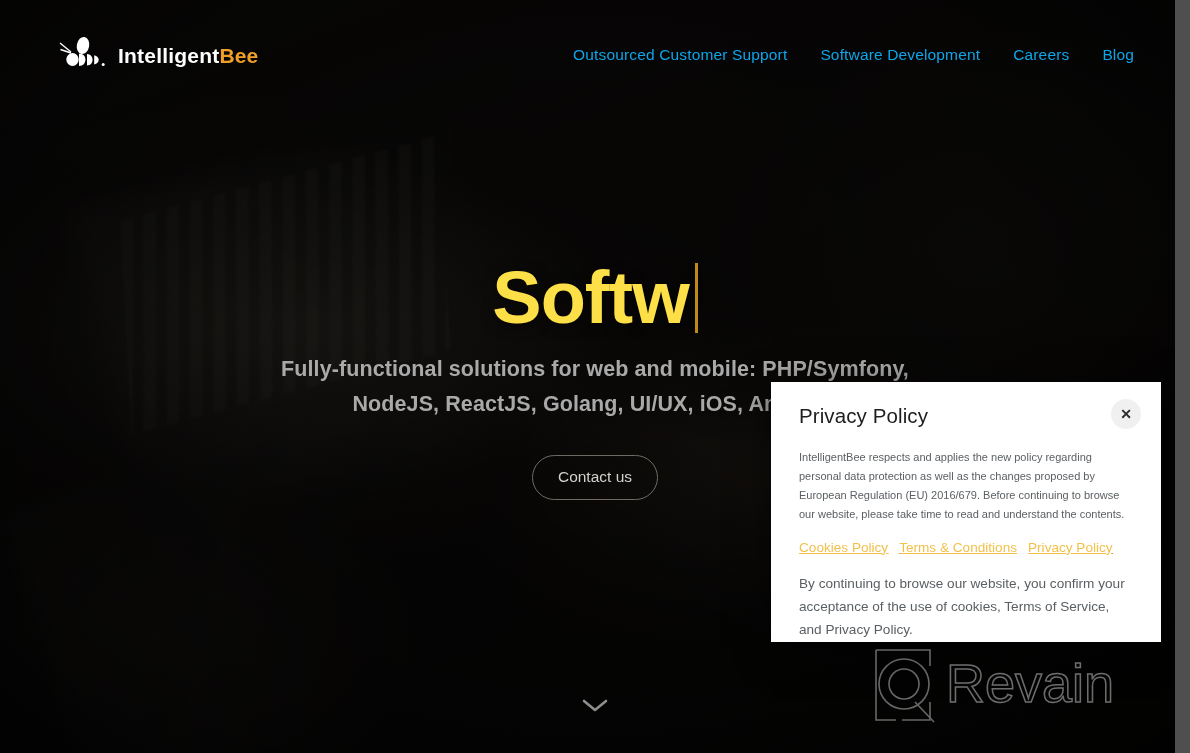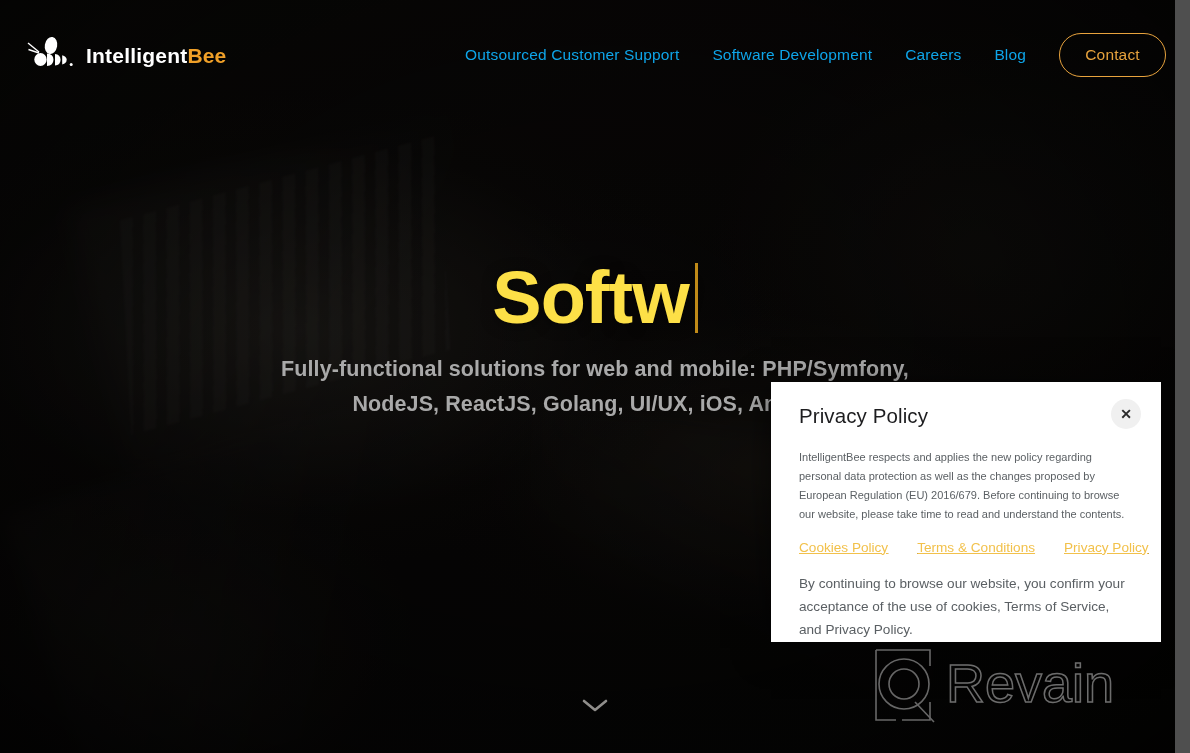--- a/index.html
+++ b/index.html
@@ -93,21 +93,21 @@
   }
 
   
   .header {
     position: absolute;
     top: 0; left: 0; right: 0;
     height: 110px;
     display: flex;
     align-items: center;
     z-index: 20;
-    padding: 0 24px;
+    padding: 0 56px;
     box-sizing: border-box;
   }
   .brand {
     display: flex;
     align-items: center;
     gap: 10px;
     text-decoration: none;
     cursor: pointer;
   }
   .bee-logo { width: 52px; height: 40px; display:block; flex: none; }
@@ -259,21 +259,21 @@
     padding: 0;
   }
   .modal-body {
     color: #5a5f63;
     font-size: 11px;
     line-height: 1.72;
     margin: 0 0 16px 0;
   }
   .modal-links {
     display: flex;
-    gap: 29px;
+    gap: 11px;
     margin: 0 0 17px 0;
     text-decoration: underline;
   }
   .modal-links a {
     color: #f2c14b;
     font-size: 13.6px;
     text-decoration: underline;
     white-space: nowrap;
     cursor: pointer;
   }
@@ -353,30 +353,30 @@
       <span class="brand-text">
         <span class="w">Intelligent</span><span class="o">Bee</span>
       </span>
     </a>
 
     <nav class="nav">
       <a>Outsourced Customer Support</a>
       <a>Software Development</a>
       <a>Careers</a>
       <a>Blog</a>
-      <a class="btn-contact">Contact</a>
     </nav>
   </div>
 
   <div class="hero">
     <div class="hero-title">
       <span>Softw</span>
         <span class="caret"></span>
     </div>
     <div class="hero-sub">Fully-functional solutions for web and mobile: PHP/Symfony, NodeJS, ReactJS, Golang, UI/UX, iOS, Android.</div>
+    <a class="btn-contact-us">Contact us</a>
 
     <div class="scroll-down">
       <svg width="28" height="16" viewBox="0 0 28 16">
         <path d="M3 3 L14 12 L25 3" stroke="#e6e3df" stroke-width="2.6" fill="none" stroke-linecap="round" stroke-linejoin="round"></path>
       </svg>
     </div>
   </div>
 
   <div class="modal">
     <div class="modal-inner">

